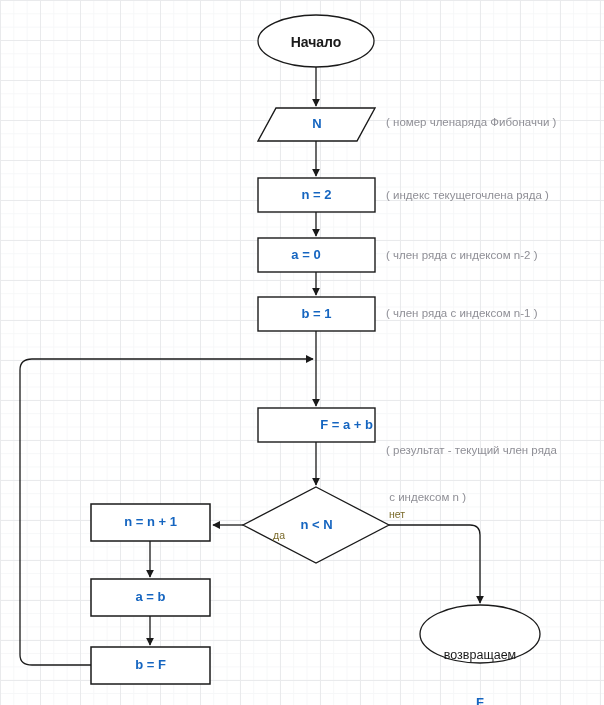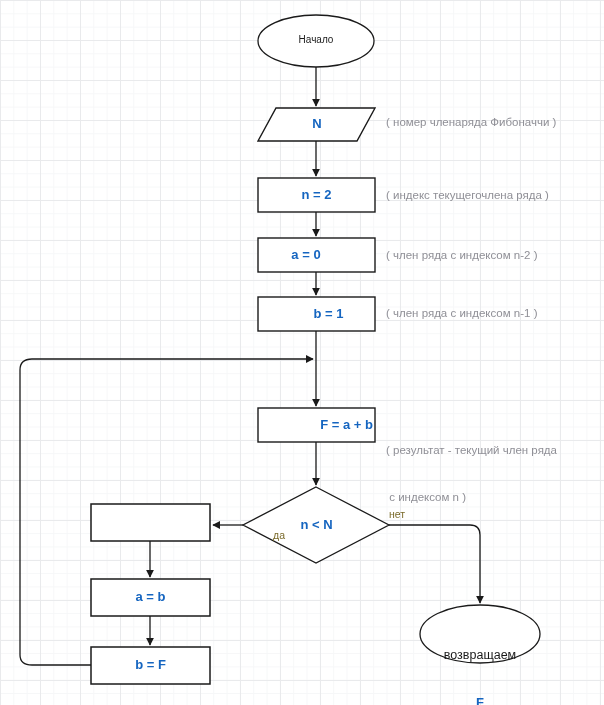--- a/index.html
+++ b/index.html
@@ -36,22 +36,22 @@
   }
   
   .node-text {
     font-size: 13px;
     font-weight: bold;
     color: #1565c0;
     text-align: center;
     line-height: 1.15;
   }
   .node-text-dark {
-    font-size: 10px;
-    font-weight: normal;
+    font-size: 14px;
+    font-weight: bold;
     color: #1a1a1a;
     text-align: center;
     line-height: 1.15;
   }
   .node-text-mixed {
     font-size: 12.5px;
     color: #1a1a1a;
     text-align: center;
     line-height: 1.25;
   }
@@ -134,26 +134,27 @@
   </svg>
 
   <div class="lbl node-text-dark" style="left:256px; top:34px; width:120px;">Начало</div>
 
   <div class="lbl node-text" style="left:257px; top:117px; width:120px;">N</div>
 
   <div class="lbl node-text" style="left:258px; top:188px; width:117px;">n = 2</div>
 
   <div class="lbl node-text" style="left:258px; top:248px; width:96px;">a = 0</div>
 
-  <div class="lbl node-text" style="left:258px; top:307px; width:117px;padding-left:12px;">b = 1</div>
+  <div class="lbl node-text" style="left:258px; top:307px; width:117px;">b = 1</div>
 
   <div class="lbl node-text" style="left:258px; top:418px; width:117px;padding-left:30px;">F = a + b</div>
 
   <div class="lbl node-text" style="left:258px; top:518px; width:117px;">n &lt; N</div>
 
+  <div class="lbl node-text" style="left:91px; top:515px; width:119px;">n = n + 1</div>
 
   <div class="lbl node-text" style="left:91px; top:590px; width:119px;">a = b</div>
 
   <div class="lbl node-text" style="left:91px; top:658px; width:119px;">b = F</div>
 
   <div class="lbl node-text-mixed" style="left:420px; top:617px; width:120px;">
     <div>возвращаем</div>
     <div><b>F</b></div>
   </div>
 

